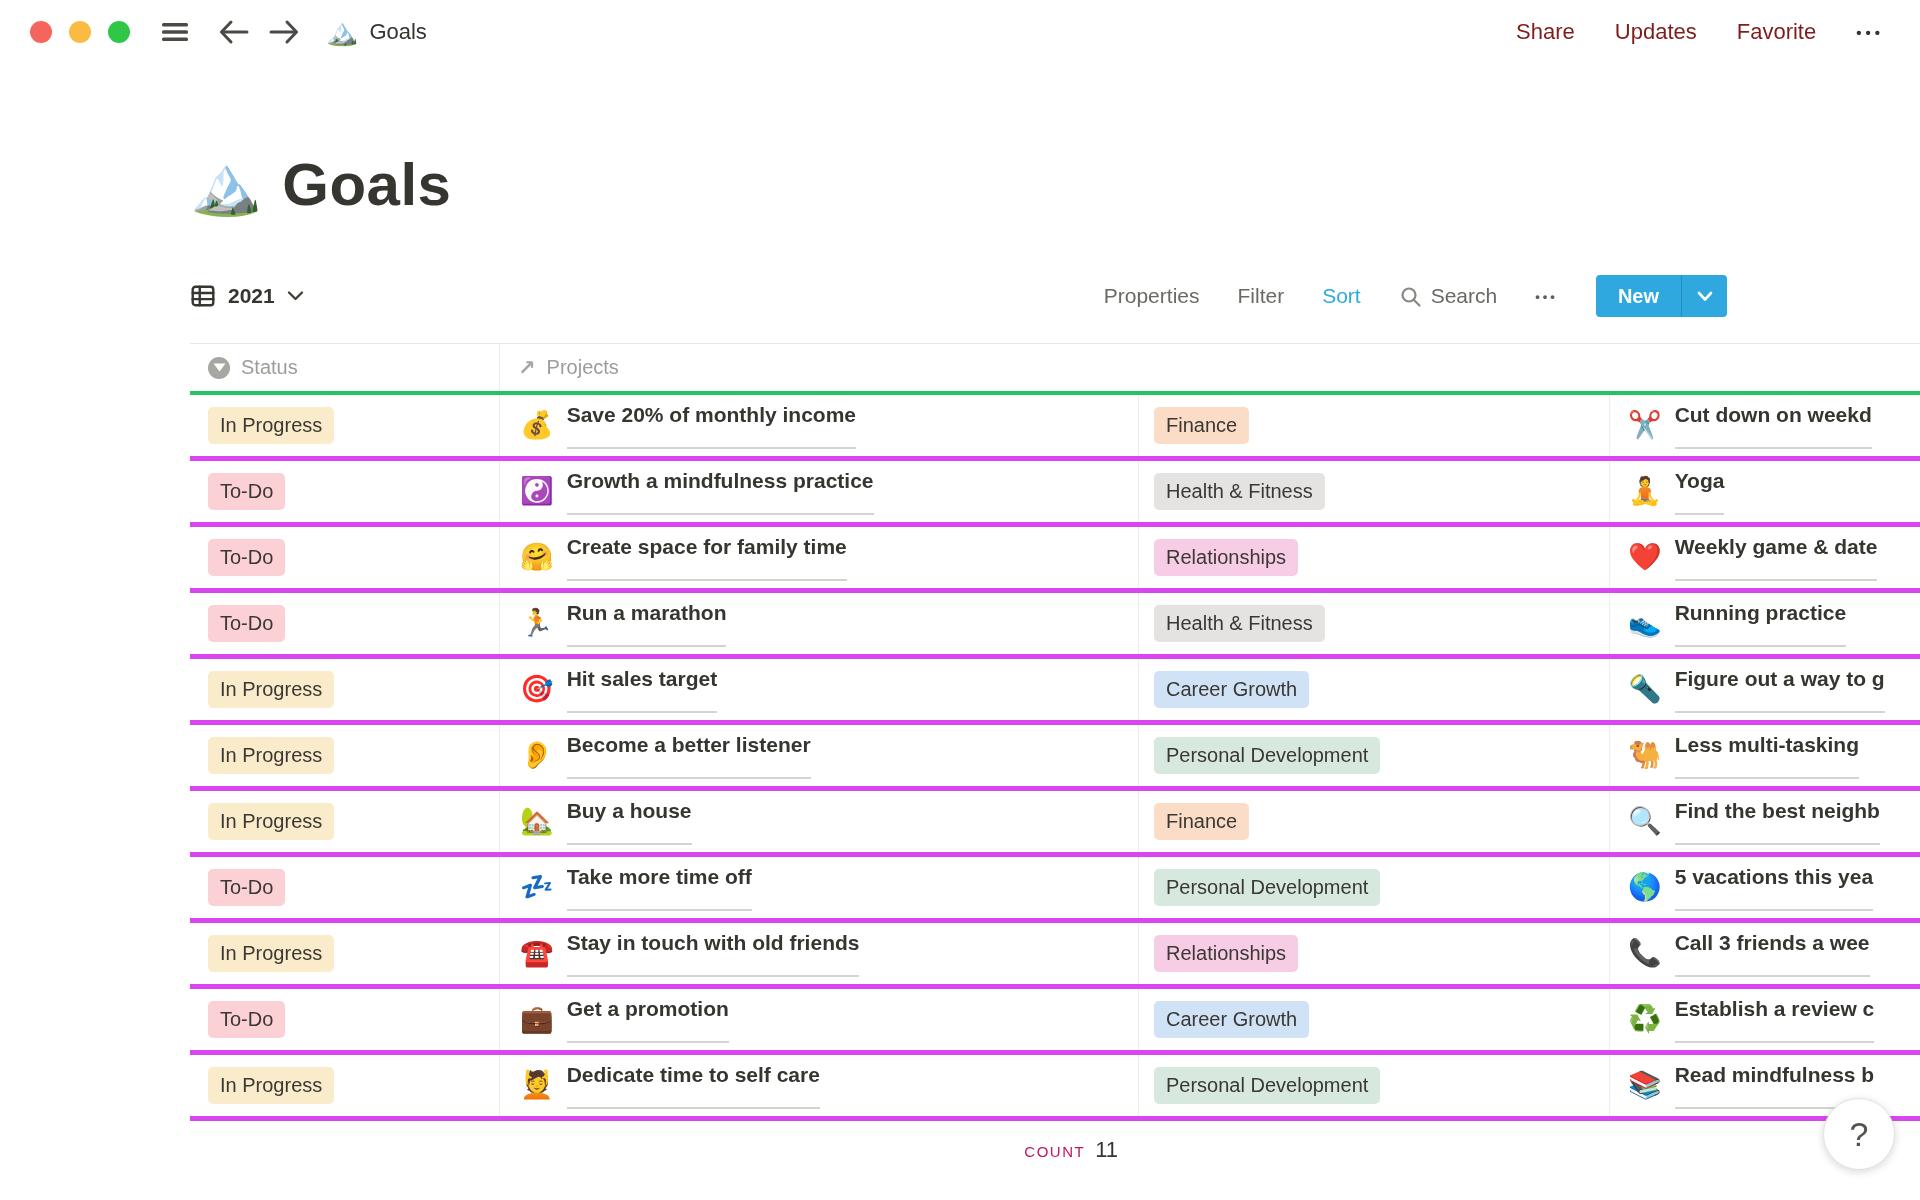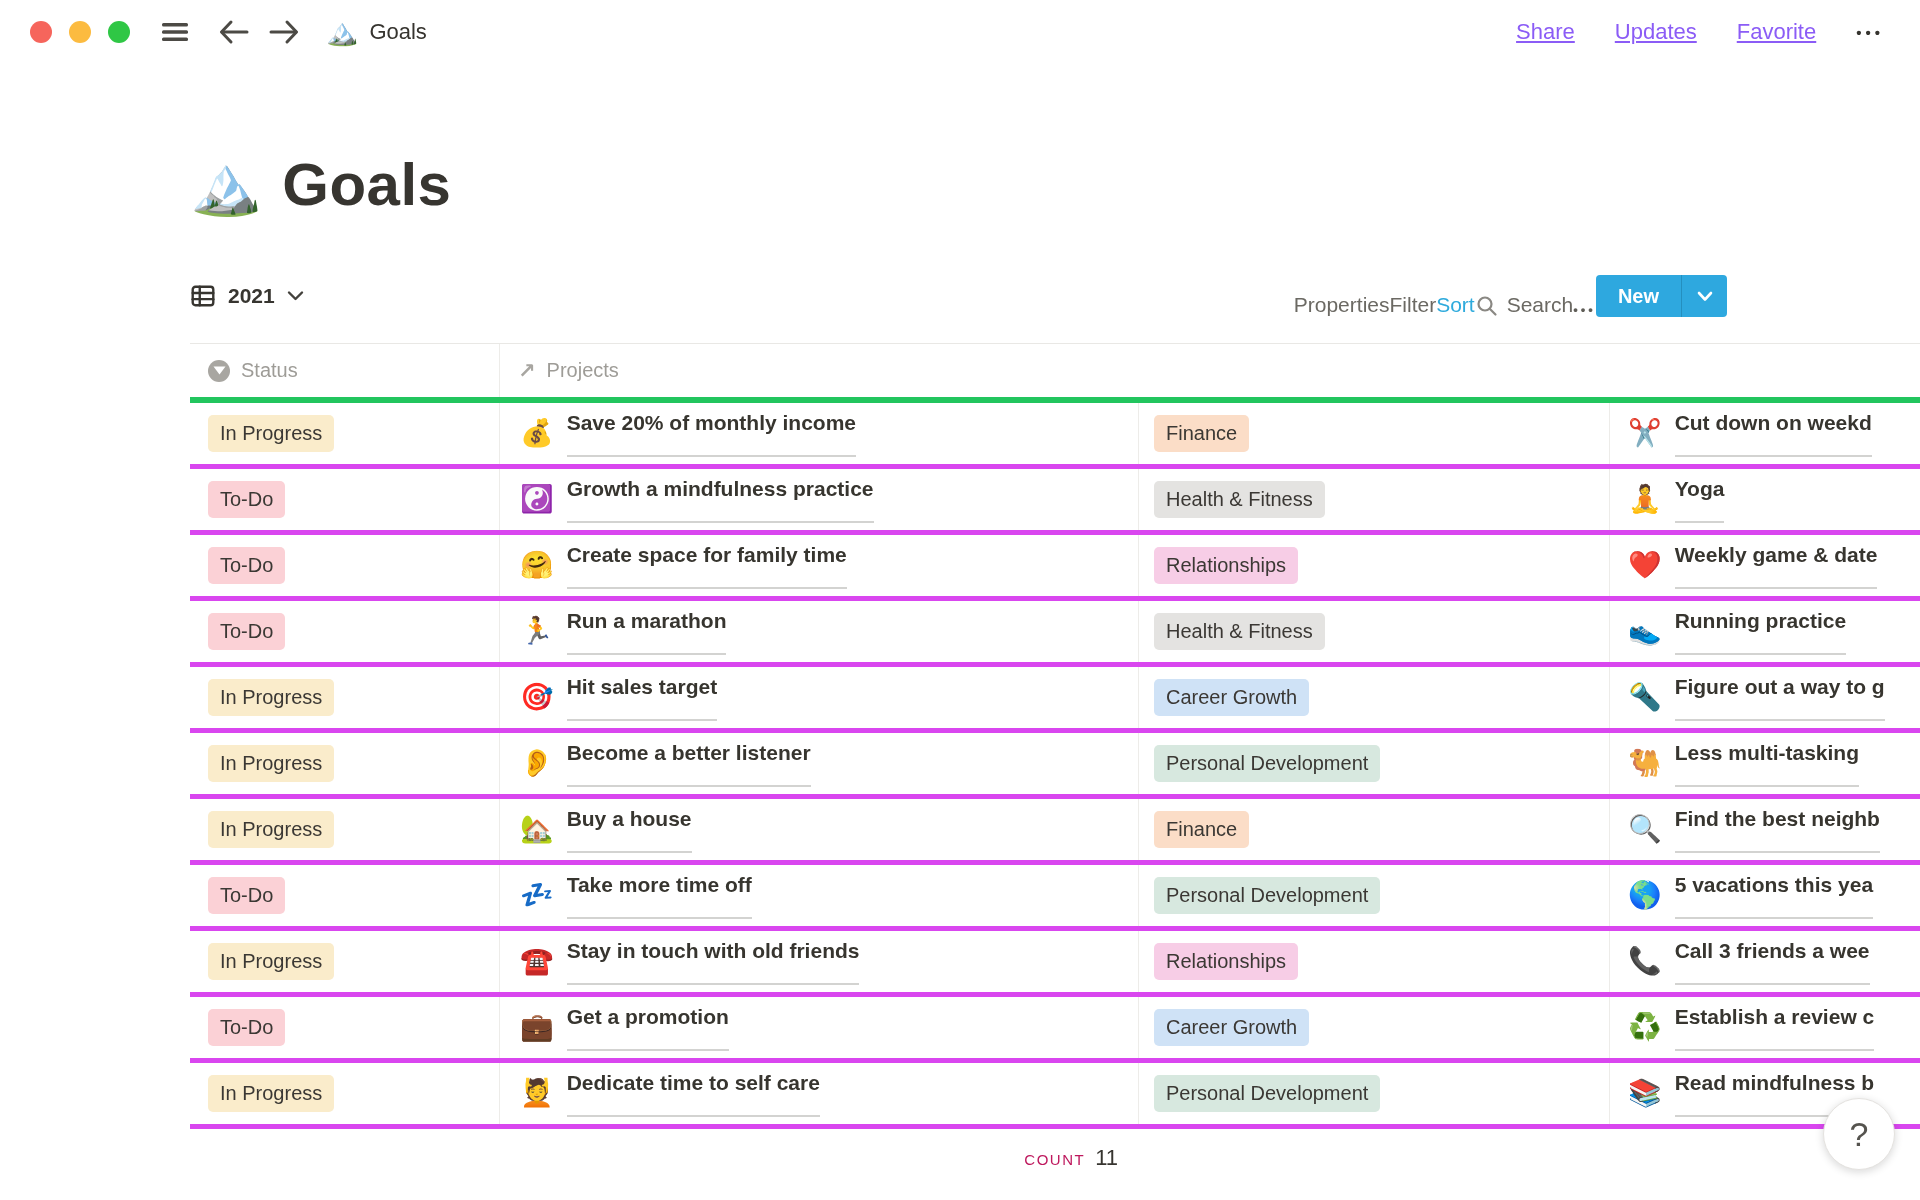--- a/index.html
+++ b/index.html
@@ -14,48 +14,48 @@
   .light.yellow { background:#FCBB40; }
   .light.green { background:#2FC745; }
   .tb-icon { display:flex; align-items:center; justify-content:center; cursor:pointer; }
   .hamburger { margin-left:30px; }
   .nav-back { margin-left:28px; }
   .nav-fwd { margin-left:18px; }
   .tb-doc { display:flex; align-items:center; margin-left:26px; gap:11px; }
   .tb-doc-emoji { font-size:26px; line-height:1; }
   .tb-doc-title { font-size:22px; color:#36342f; }
   .tb-right { margin-left:auto; display:flex; align-items:center; gap:40px; }
-  .tb-menu { font-size:22px; color:#8b5cf6; cursor:pointer;text-decoration:underline; }
+  .tb-menu { font-size:22px; color:#7f1d1d; cursor:pointer; }
   .tb-dots { font-size:15px; letter-spacing:4px; color:#36342f; cursor:pointer; font-weight:700; }
 
   
   .page { padding-left:190px; }
   .page-title-row { margin-top:86px; display:flex; align-items:center; gap:20px; }
   .page-title-emoji { font-size:58px; line-height:1; }
   .page-title { font-size:60px; font-weight:700; letter-spacing:0.5px; color:#373530; }
 
   
   .view-toolbar { margin-top:56px; width:1537px; display:flex; align-items:center; }
   .view-left { display:flex; align-items:center; gap:12px; cursor:pointer;text-align:center; }
   .view-name { font-size:21px; font-weight:700; color:#373530; }
-  .view-right { margin-left:auto; display:flex; align-items:flex-end; }
+  .view-right { margin-left:auto; display:flex; align-items:center; gap:38px; }
   .vt-item { font-size:21px; color:#6b6963; cursor:pointer; }
   .vt-item.active { color:#2EAADC; }
   .vt-search { display:flex; align-items:center; gap:9px; cursor:pointer; }
   .vt-dots { font-size:13px; letter-spacing:3px; color:#5f5d57; font-weight:700; cursor:pointer; }
   .new-btn { display:flex; align-items:stretch; height:42px; border-radius:4px; overflow:hidden;
     background:#2EA8DF; color:#fff; cursor:pointer; }
   .new-btn-label { display:flex; align-items:center; padding:0 22px; font-size:20px; font-weight:600; }
   .new-btn-caret { display:flex; align-items:center; justify-content:center; width:46px;
     border-left:1px solid rgba(6,66,97,0.25); }
 
   
   .table-wrap { margin-top:26px; width:1730px; overflow:hidden; }
   .thead, .tr { display:flex; }
-  .thead { height:60px; border-top:1px solid #E9E8E5; border-bottom:6px solid #22c55e; }
+  .thead { height:52px; border-top:1px solid #E9E8E5; border-bottom:4px solid #22c55e; }
   .th { display:flex; align-items:center; gap:11px; color:#9e9c97; font-size:20px; }
   .td, .th { flex:none; }
   .c-status { width:310px; border-right:1px solid #EDECE9; padding-left:18px; }
   .c-name { width:639px; border-right:1px solid #EDECE9; padding-left:20px; }
   .c-type { width:471px; border-right:1px solid #EDECE9; padding-left:15px; }
   .c-projects { width:600px; padding-left:18px; }
   .tr { height:66px; border-bottom:5px solid #d946ef; }
   .td { display:flex; align-items:center; overflow:hidden; white-space:nowrap; }
   .tag { display:inline-block; padding:6px 12px 7px; border-radius:5px; font-size:20px;
     line-height:1.2; color:#3b3834; }

